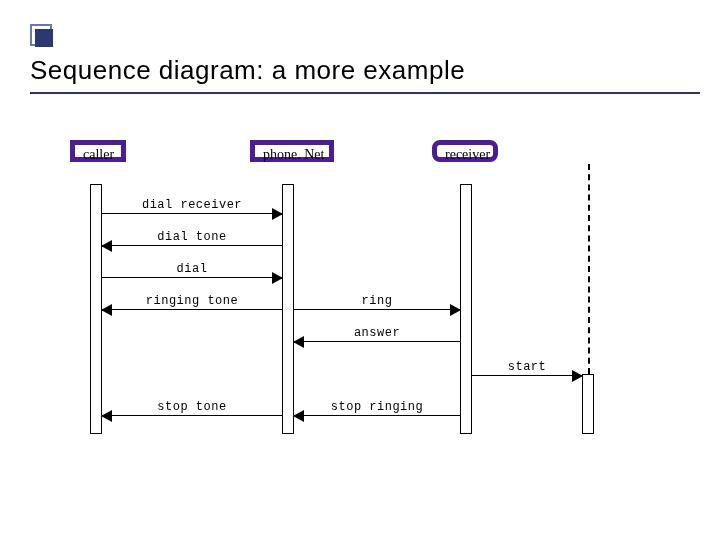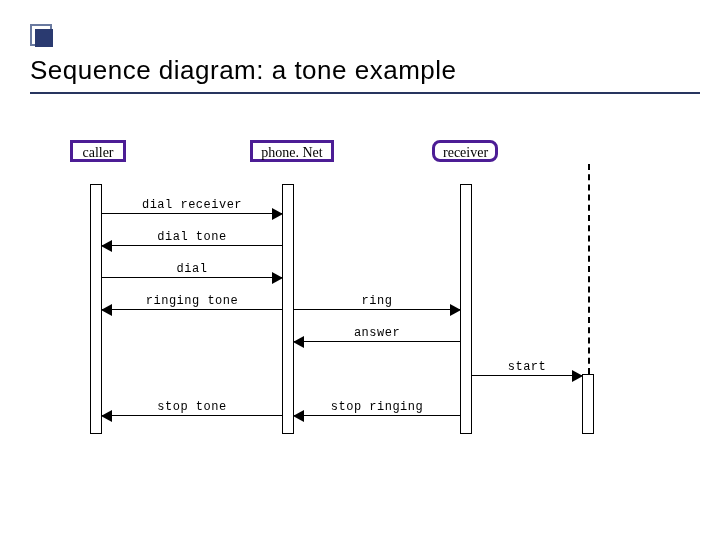--- a/index.html
+++ b/index.html
@@ -45,21 +45,21 @@
     position: absolute;
     top: 140px;
     left: 70px;
     width: 610px;
     height: 330px;
   }
   .actor-box {
     position: absolute;
     top: 0;
     height: 22px;
-    border: 3px solid #4c1d95;
+    border: 5px solid #4c1d95;
     background: #fff;
     font-family: "Times New Roman", serif;
     font-size: 14px;
     text-align: center;
     padding: 2px 8px;
     line-height: 16px;
     white-space: nowrap;
   }
   .lifeline-dash {
     position: absolute;
@@ -104,21 +104,21 @@
   .arrow-l { left: -1px; border-right: 11px solid #000; }
 </style>
 </head>
 <body>
 
 <div class="bullet">
   <div class="outer"></div>
   <div class="inner"></div>
 </div>
 
-<div class="title">Sequence diagram: a tone example</div>
+<div class="title">Sequence diagram: a more example</div>
 
 <div class="diagram" id="diagram">
     <div class="actor-box" style="left: 0px; width: 56px;">caller</div>
     <div class="actor-box" style="left: 180px; width: 84px;">phone. Net</div>
     <div class="actor-box" style="left: 362px; width: 66px; border-radius: 8px;">receiver</div>
     <div class="lifeline-dash" style="left: 518px; top: 24px; height: 210px;"></div>
     <div class="activation" style="left: 20px; top: 44px; height: 250px;"></div>
     <div class="activation" style="left: 212px; top: 44px; height: 250px;"></div>
     <div class="activation" style="left: 390px; top: 44px; height: 250px;"></div>
     <div class="activation" style="left: 512px; top: 234px; height: 60px;"></div>

